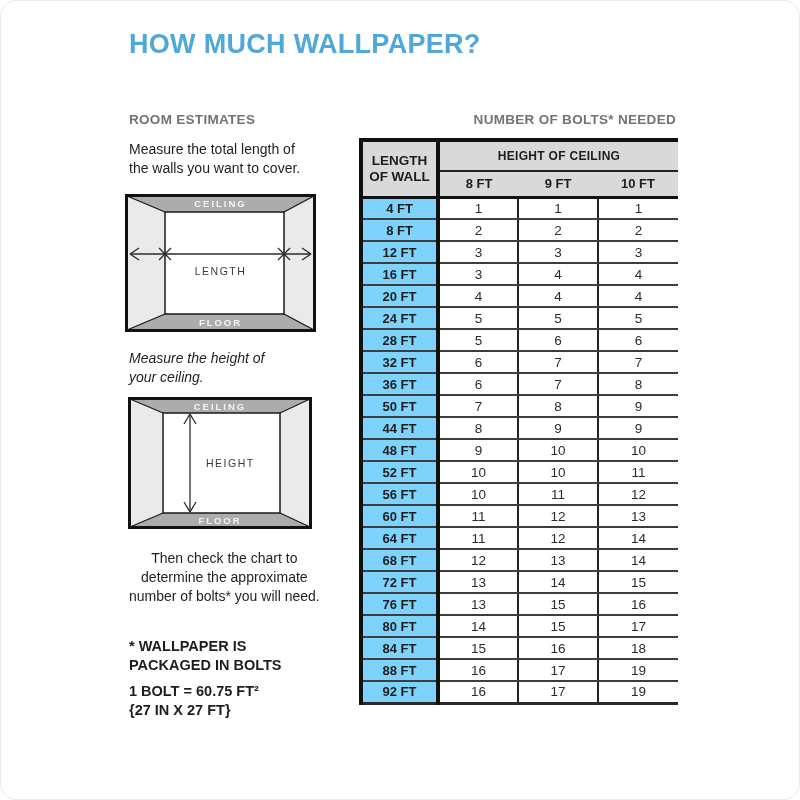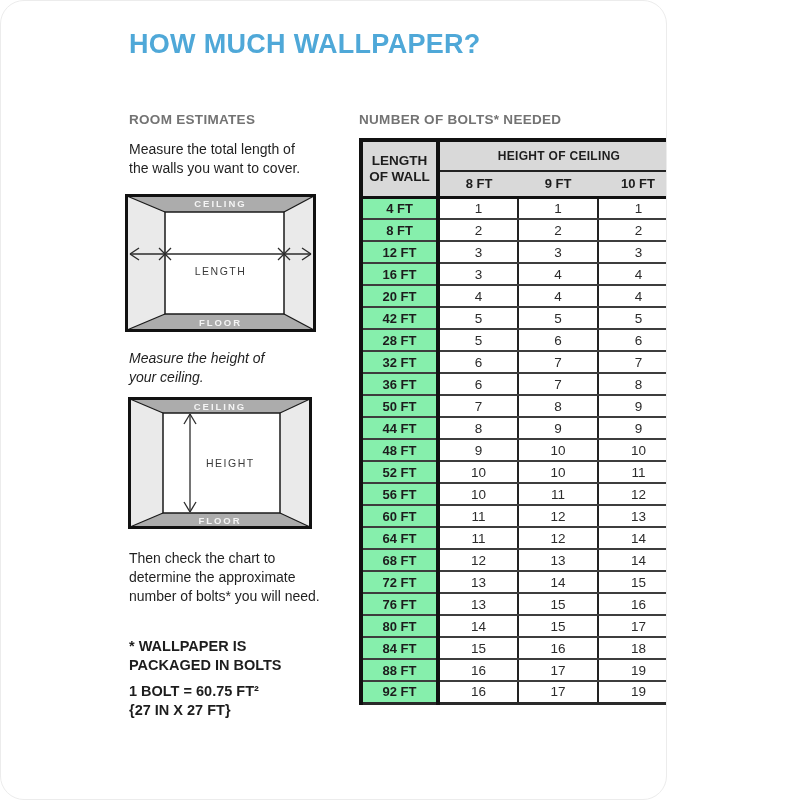--- a/index.html
+++ b/index.html
@@ -1,38 +1,38 @@
 <!DOCTYPE html>
 <html><head>
 <meta charset="utf-8">
 <style>
   * { margin:0; padding:0; box-sizing:border-box; }
   html,body { background:#fff; }
   .page {
-    position:relative; width:667px; height:800px; background:#fff;
+    position:relative; width:800px; height:800px; background:#fff;
     font-family:"Liberation Sans", sans-serif; color:#1d1d1d;
-    border:1px solid #ececec; border-radius:24px; overflow:hidden;
+    border:1px solid #ececec; border-radius:16px; overflow:hidden;
   }
   .title {
     position:absolute; left:128px; top:28px;
     font-size:27px; font-weight:bold; color:#4FA8D8; letter-spacing:0.3px;
   }
   .subhead {
     position:absolute; font-size:13.5px; font-weight:bold;
     color:#737373; letter-spacing:0.3px;
   }
   .room-head { left:128px; top:111px; }
-  .table-head { left:358px; top:111px; width:317px; text-align:left; }
+  .table-head { left:358px; top:111px; width:317px; text-align:right; }
   .para {
     position:absolute; left:128px; font-size:14px; line-height:19px;
     color:#1f1f1f; white-space:pre-line;
   }
   .p-length { top:139px; }
   .p-height { top:348px;font-style:italic; }
-  .p-chart  { top:548px; }
+  .p-chart  { top:548px;text-align:center; }
   .foot { position:absolute; left:128px; font-size:14.5px; line-height:19px; font-weight:bold; }
   .foot-note { top:636px; }
   .foot-note .l2 { }
   .foot-bolt { top:681px; }
   .diagram { position:absolute; }
   .diag-length { left:124px; top:193px; }
   .diag-height { left:127px; top:396px; }
   .diagram text { font-family:"Liberation Sans", sans-serif; }
   .band-label { fill:#f4f4f4; font-size:9.5px; letter-spacing:2px; font-weight:bold; }
   .measure-label { fill:#3a3a3a; font-size:10.5px; letter-spacing:1.5px; }
@@ -50,21 +50,21 @@
   }
   td.hoc {
     background:#D9D9D9; font-weight:bold; font-size:12px; height:31px;
     border-bottom:2px solid #222; letter-spacing:0.3px;
   }
   td.sub {
     background:#D9D9D9; font-weight:bold; font-size:13px; height:26px;
     border-bottom:3px solid #111;
   }
   td.wall {
-    background:#86efac; font-weight:bold; font-size:13px; height:22px;
+    background:#7dd3fc; font-weight:bold; font-size:13px; height:22px;
     border-right:4px solid #111; border-bottom:2px solid #3d3d3d;
   }
   td.val {
     background:#fff; font-size:13.5px; color:#2b2b2b;
     border-bottom:2px solid #3d3d3d;
   }
   td.v { border-left:2px solid #222; }
   tbody tr:last-child td { border-bottom:3px solid #2a2a2a; }
 </style>
 </head>
@@ -191,21 +191,21 @@
             <td class="val v">4</td>
             <td class="val v">4</td>
           </tr>
           <tr>
             <td class="wall">20 FT</td>
             <td class="val">4</td>
             <td class="val v">4</td>
             <td class="val v">4</td>
           </tr>
           <tr>
-            <td class="wall">42 FT</td>
+            <td class="wall">24 FT</td>
             <td class="val">5</td>
             <td class="val v">5</td>
             <td class="val v">5</td>
           </tr>
           <tr>
             <td class="wall">28 FT</td>
             <td class="val">5</td>
             <td class="val v">6</td>
             <td class="val v">6</td>
           </tr>

